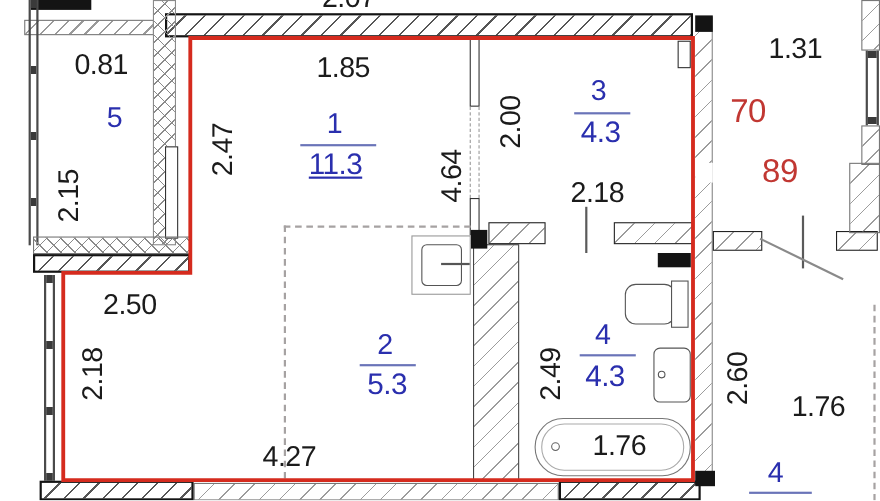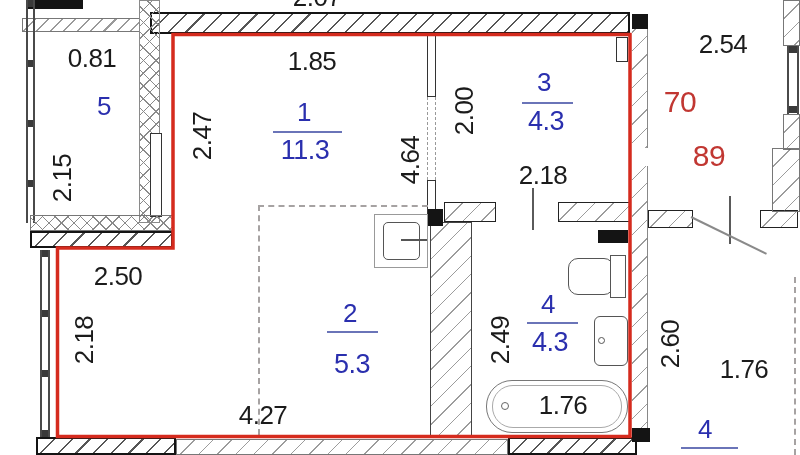--- a/index.html
+++ b/index.html
@@ -113,41 +113,41 @@
   <div class="abs fix" style="left:501px;top:402px;width:8px;height:8px;border-radius:50%;border-color:#666;"></div>
 
   <div class="lbl cliptop" style="left:317px;top:-16px;">2.07</div>
   <div class="lbl" style="left:92px;top:58px;">0.81</div>
   <div class="lbl vlbl" style="left:62px;top:178px;">2.15</div>
   <div class="lbl" style="left:312px;top:61px;">1.85</div>
   <div class="lbl vlbl" style="left:202px;top:136px;">2.47</div>
   <div class="lbl vlbl" style="left:410px;top:160px;">4.64</div>
   <div class="lbl vlbl" style="left:464px;top:111px;">2.00</div>
   <div class="lbl" style="left:543px;top:175px;">2.18</div>
-  <div class="lbl" style="left:723px;top:44px;">2.54</div>
+  <div class="lbl" style="left:723px;top:44px;">1.31</div>
   <div class="lbl" style="left:118px;top:276px;">2.50</div>
   <div class="lbl vlbl" style="left:84px;top:340px;">2.18</div>
   <div class="lbl" style="left:263px;top:415px;">4.27</div>
   <div class="lbl vlbl" style="left:500px;top:340px;">2.49</div>
   <div class="lbl" style="left:563px;top:405px;">1.76</div>
   <div class="lbl vlbl" style="left:670px;top:344px;">2.60</div>
   <div class="lbl" style="left:744px;top:369px;">1.76</div>
 
   <div class="lbl unitnum" style="left:680px;top:102px;">70</div>
   <div class="lbl unitnum" style="left:709px;top:156px;">89</div>
 
   <div class="lbl roomnum" style="left:104px;top:106px;">5</div>
 
   <div class="lbl roomnum" style="left:304px;top:112px;">1</div>
   <div class="fracline" style="left:273px;top:131px;width:69px;"></div>
-  <div class="lbl roomarea" style="left:305px;top:150px;">11.3</div>
+  <div class="lbl roomarea" style="left:305px;top:150px;text-decoration:underline;">11.3</div>
 
   <div class="lbl roomnum" style="left:350px;top:313px;">2</div>
   <div class="fracline" style="left:327px;top:331px;width:51px;"></div>
-  <div class="lbl roomarea" style="left:352px;top:350px;margin-top:14px;">5.3</div>
+  <div class="lbl roomarea" style="left:352px;top:350px;">5.3</div>
 
   <div class="lbl roomnum" style="left:544px;top:82px;">3</div>
   <div class="fracline" style="left:522px;top:102px;width:51px;"></div>
   <div class="lbl roomarea" style="left:546px;top:121px;">4.3</div>
 
   <div class="lbl roomnum" style="left:548px;top:304px;">4</div>
   <div class="fracline" style="left:527px;top:322px;width:51px;"></div>
   <div class="lbl roomarea" style="left:550px;top:342px;">4.3</div>
 
   <div class="lbl roomnum" style="left:705px;top:429px;">4</div>

